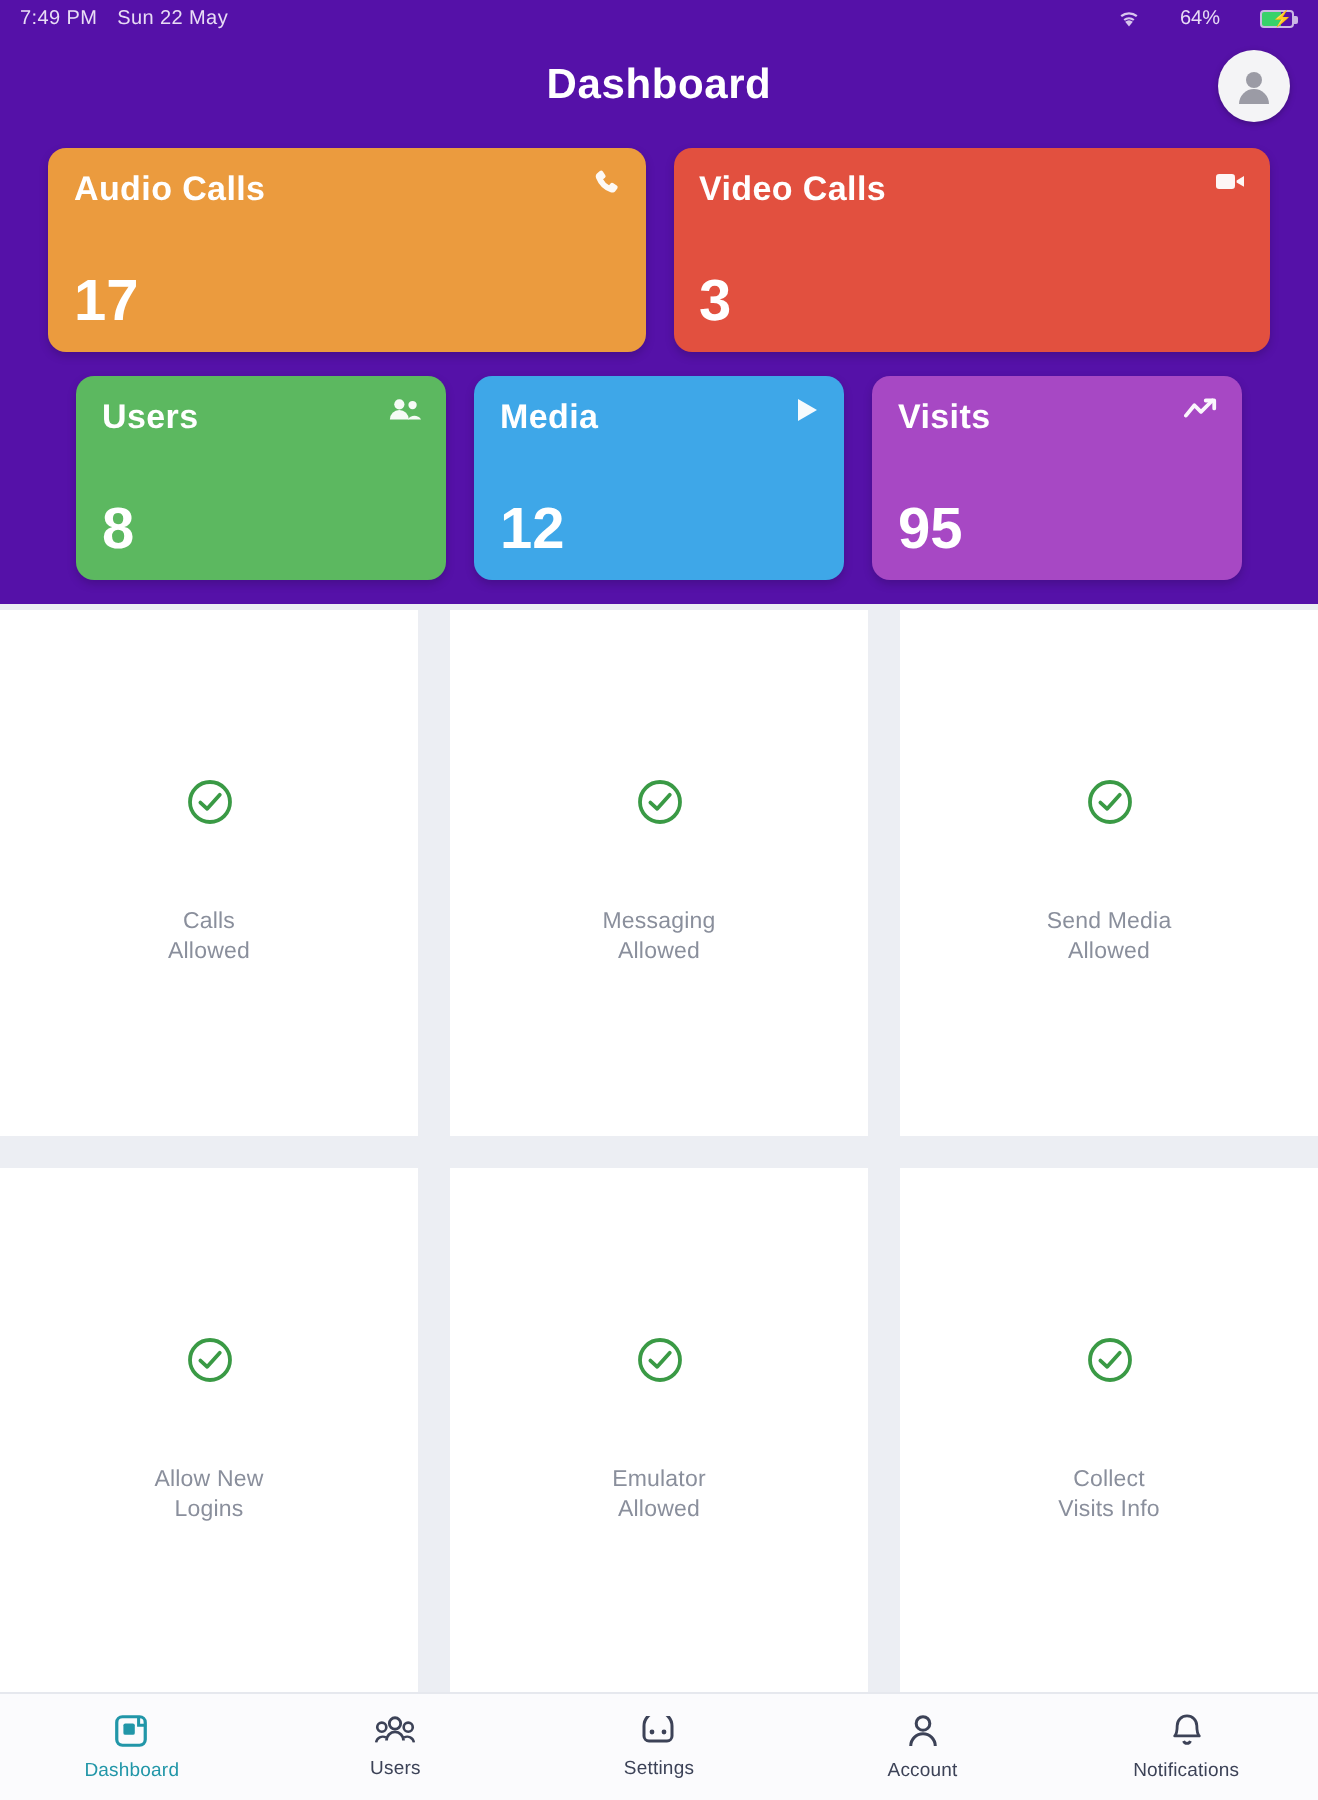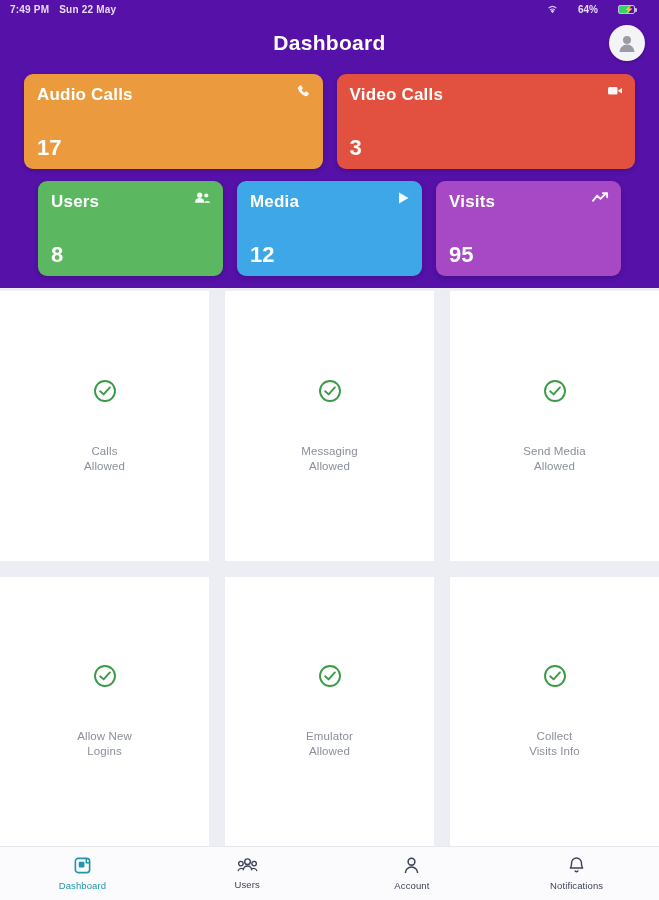--- a/index.html
+++ b/index.html
@@ -16,24 +16,24 @@
     background: #5511a8;
     padding: 0;
     flex: 0 0 228px;
     position: relative;
   }
   .statusbar {
     height: 18px;
     display: flex;
     align-items: center;
     justify-content: space-between;
-    padding: 0 24px 0 10px;
+    padding: 0 12px 0 10px;
     font-size: 10px;
     color: #e8dcf5;
-    font-weight: 700;
+    font-weight: 400;
     text-align: center;
   }
   .status-left { display: flex; align-items: center; gap: 10px; letter-spacing: .2px; }
   .status-right { display: flex; align-items: center; gap: 20px; }
   .wifi-ico { display: inline-block; width: 11px; height: 9px; }
   .batt {
     width: 17px; height: 9px; border: 1px solid #cbb8e4; border-radius: 2px;
     position: relative; background: linear-gradient(90deg,#38d26a 0 64%, transparent 64%);
   }
   .batt::after {
@@ -62,21 +62,21 @@
   .cards { padding: 6px 24px 0 24px; }
   .cards-row { display: flex; gap: 14px; margin-bottom: 12px; }
   .cards-row.row2 { padding: 0 14px; }
   .stat {
     flex: 1; border-radius: 9px; padding: 11px 13px 10px 13px;
     position: relative; min-height: 66px;
     box-shadow: 0 2px 5px rgba(0,0,0,.18);
     display: flex; flex-direction: column; justify-content: space-between;
   }
   .stat-label { color: #ffffff; font-size: 17px; font-weight: bold; letter-spacing: .2px; }
-  .stat-value { color: #ffffff; font-size: 22px; font-weight: bold; line-height: 1; margin-top: 32px; }
+  .stat-value { color: #ffffff; font-size: 29px; font-weight: bold; line-height: 1; margin-top: 32px; }
   .stat-icon { position: absolute; right: 12px; top: 10px; color: #fff; opacity: .95; }
   .stat-icon svg { display: block; }
 
   
   .grid {
     flex: 1 1 auto;
     background: #eceef3;
     display: grid;
     grid-template-columns: repeat(3, 1fr);
     grid-auto-rows: 1fr;
@@ -308,20 +308,30 @@
             <circle cx="4" cy="7" r="2.4" fill="none" stroke="#3c4257" stroke-width="1.4"></circle>
             <circle cx="18" cy="7" r="2.4" fill="none" stroke="#3c4257" stroke-width="1.4"></circle>
             <path d="M1 15 a3.6 3.6 0 0 1 5.2-2.6" fill="none" stroke="#3c4257" stroke-width="1.3"></path>
             <path d="M21 15 a3.6 3.6 0 0 0 -5.2-2.6" fill="none" stroke="#3c4257" stroke-width="1.3"></path>
           </svg>
         </span>
         <span class="nlabel">Users</span>
       </div>
       <div class="navitem">
         <span>
+          <svg width="20" height="16" viewBox="0 0 20 16">
+            <path d="M3 5 a6.5 6.5 0 0 1 14 0 v5 a2.5 2.5 0 0 1 -2.5 2.5 h-9 A2.5 2.5 0 0 1 3 10 Z" fill="none" stroke="#3c4257" stroke-width="1.5"></path>
+            <circle cx="7" cy="8" r="1.2" fill="#3c4257"></circle>
+            <circle cx="13" cy="8" r="1.2" fill="#3c4257"></circle>
+          </svg>
+        </span>
+        <span class="nlabel">Settings</span>
+      </div>
+      <div class="navitem">
+        <span>
           <svg width="17" height="19" viewBox="0 0 18 20">
             <circle cx="9" cy="6" r="3.6" fill="none" stroke="#3c4257" stroke-width="1.6"></circle>
             <path d="M2.5 18 a6.5 6.5 0 0 1 13 0" fill="none" stroke="#3c4257" stroke-width="1.6"></path>
           </svg>
         </span>
         <span class="nlabel">Account</span>
       </div>
       <div class="navitem">
         <span>
           <svg width="17" height="19" viewBox="0 0 18 20">

